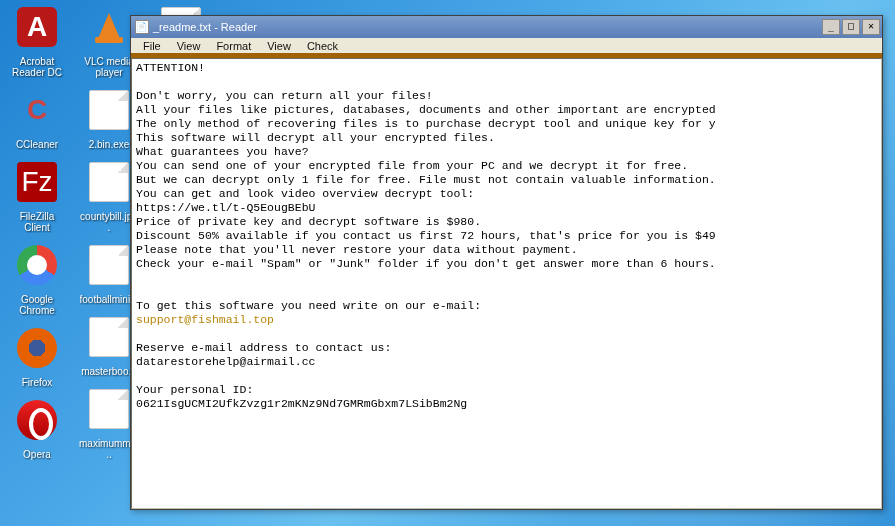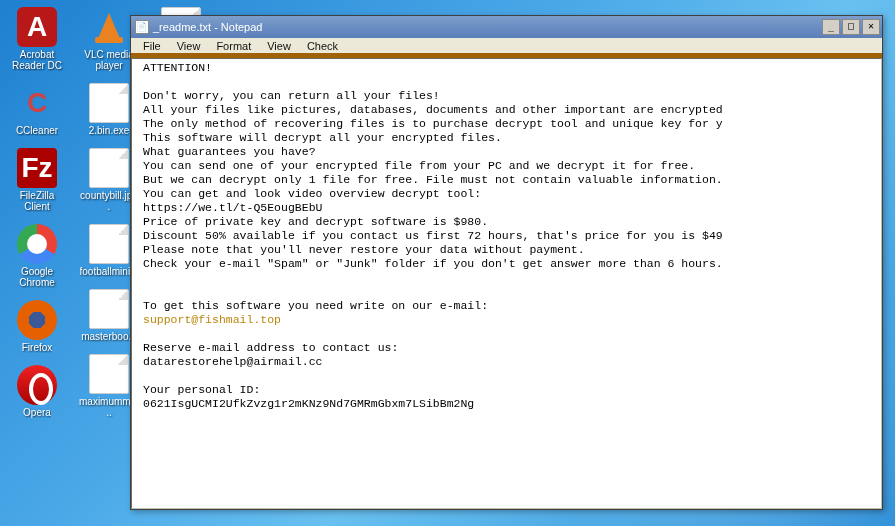--- a/index.html
+++ b/index.html
@@ -50,34 +50,34 @@
       align-items: center;
       justify-content: center;
       font-size: 28px;
     }
     .desktop-icon .label {
       color: white;
       font-size: 10px;
       text-align: center;
       text-shadow: 1px 1px 2px rgba(0,0,0,0.8);
       line-height: 1.1;
-      margin-top: 2px;
+      margin-top: 9px;
       word-break: break-word;
       max-width: 64px;
       overflow: hidden;
     }
     
     .ic-adobe { background: #b91818; color: white; border-radius: 6px; font-weight: bold; font-size: 20px; }
     .ic-vlc { position: relative; }
     .ic-vlc::before { content: ""; display: block; width: 0; height: 0; border-left: 12px solid transparent; border-right: 12px solid transparent; border-bottom: 28px solid #ea8220; margin: 0 auto; }
     .ic-vlc::after { content: ""; position: absolute; bottom: 4px; left: 6px; right: 6px; height: 6px; background: #ea8220; border-radius: 2px; }
     .ic-file { background: white; border: 1px solid #ccc; border-radius: 2px; position: relative; }
     .ic-file::before { content: ""; position: absolute; top: 0; right: 0; width: 10px; height: 10px; background: linear-gradient(135deg, transparent 50%, #ddd 50%); }
     .ic-ccleaner { color: #c44; font-size: 32px; font-weight: bold; }
-    .ic-filezilla { background: #a00; color: white; font-weight: bold; font-size: 20px; border-radius: 4px; }
+    .ic-filezilla { background: #a00; color: white; font-weight: normal; font-size: 20px; border-radius: 4px; }
     .ic-firefox { background: radial-gradient(circle, #3b5998 30%, #e66000 30%); border-radius: 50%; }
     .ic-chrome { background: conic-gradient(#ea4335 0deg 120deg, #4285f4 120deg 240deg, #34a853 240deg 360deg); border-radius: 50%; position: relative; }
     .ic-chrome::after { content: ""; position: absolute; top: 25%; left: 25%; width: 50%; height: 50%; background: white; border-radius: 50%; }
     .ic-opera { background: linear-gradient(#e22, #a00); border-radius: 50%; position: relative; }
     .ic-opera::after { content: ""; position: absolute; top: 20%; left: 30%; width: 40%; height: 60%; border: 4px solid white; border-radius: 50%; }
 
     
     .notepad {
       position: absolute;
       left: 130px;
@@ -143,21 +143,21 @@
     }
     .textarea-wrap {
       flex: 1;
       background: white;
       border: 1px inset #c0c0b0;
       margin: 0;
       overflow: auto;
       position: relative;
     }
     .textarea {
-      padding: 2px 11px;
+      padding: 2px 4px;
       font-family: "Lucida Console", "Courier New", monospace;
       font-size: 11.5px;
       line-height: 14px;
       color: #000;
       white-space: pre;
       letter-spacing: 0;
     }
     .textarea .hl { color: #b8860b; }
     .watermark {
       position: absolute;
@@ -234,21 +234,21 @@
       <div class="desktop-icon">
         <div class="icon-img ic-file"></div>
         <div class="label"></div>
       </div>
     </div>
 </div>
 
 <div class="notepad">
   <div class="titlebar">
     <div class="titlebar-icon">📄</div>
-    <div class="titlebar-text">_readme.txt - Notepad</div>
+    <div class="titlebar-text">_readme.txt - Reader</div>
     <div class="titlebar-buttons">
       <div class="titlebar-btn">_</div>
       <div class="titlebar-btn">□</div>
       <div class="titlebar-btn">✕</div>
     </div>
   </div>
   <div class="menubar">
       <div class="menu-item">File</div>
       <div class="menu-item">View</div>
       <div class="menu-item">Format</div>

